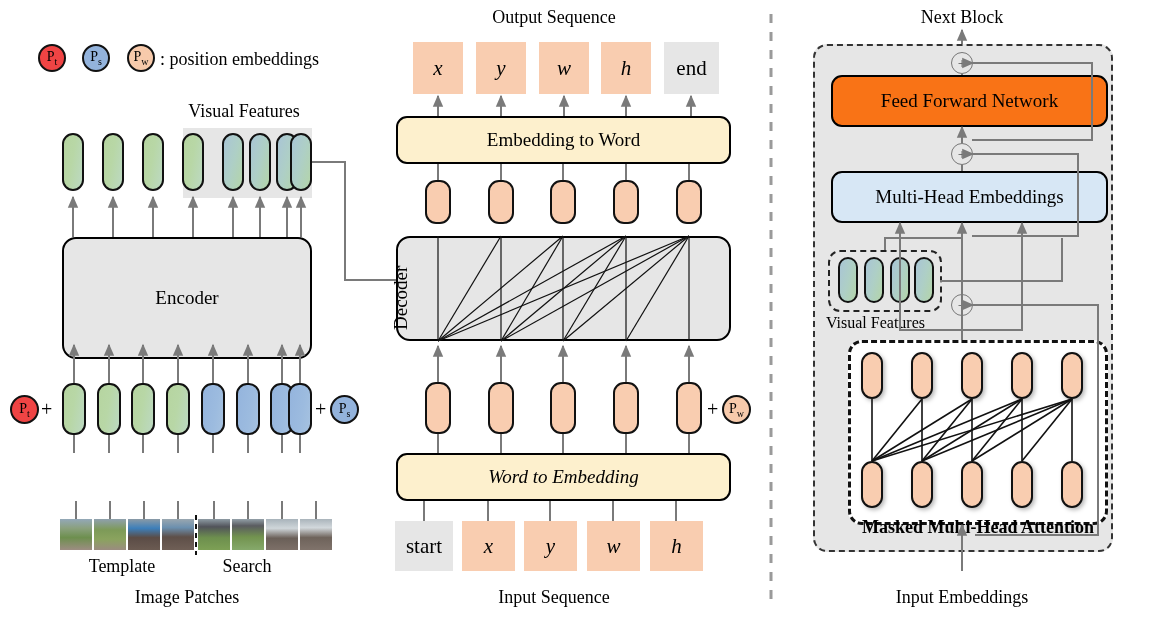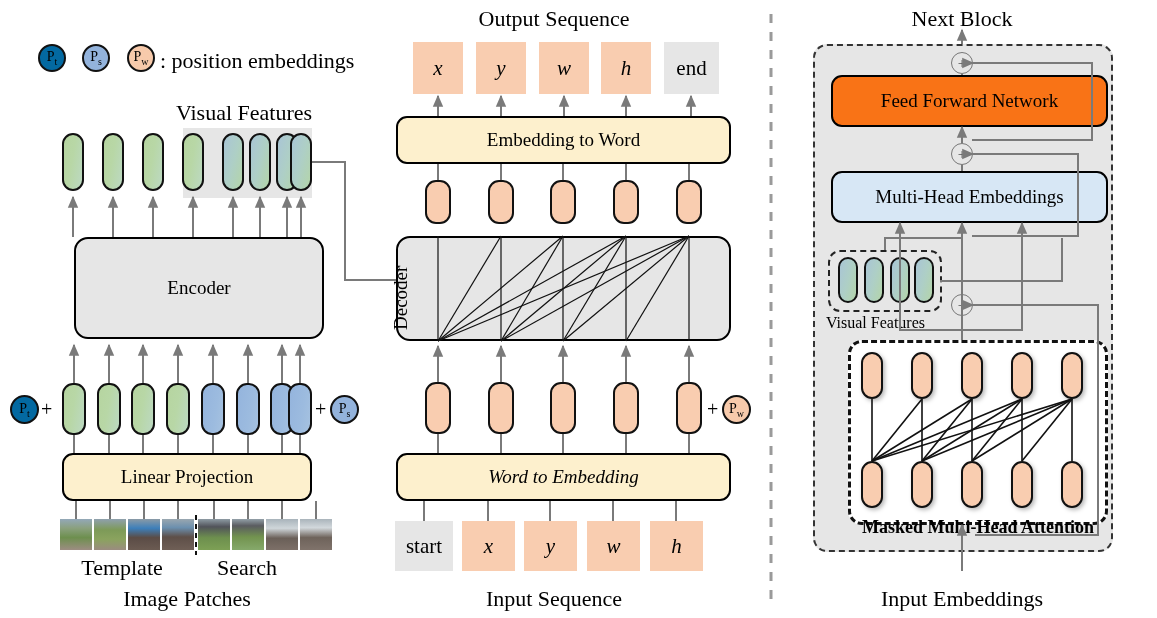--- a/index.html
+++ b/index.html
@@ -1,20 +1,20 @@
 <!DOCTYPE html>
 <html><head>
 <meta charset="utf-8">
 <style>
   html,body{margin:0;padding:0;background:#fff;}
   body{width:1157px;height:618px;overflow:hidden;
        font-family:"Liberation Serif","DejaVu Serif",serif;color:#000;}
   #root{position:relative;width:1157px;height:618px;}
   .abs{position:absolute;}
-  .lbl{position:absolute;white-space:nowrap;font-size:22px;line-height:1;}
+  .lbl{position:absolute;white-space:nowrap;font-size:18px;line-height:1;}
   .lbl.c{transform:translateX(-50%);}
   .box{position:absolute;box-sizing:border-box;border:2.5px solid #000;
        display:flex;align-items:center;justify-content:center;
        font-size:19px;white-space:nowrap;}
   .encbox{background:#e6e6e6;border-radius:14px;}
   .yellow{background:#fdf0cd;border-radius:11px;}
   .green-b{background:#f97316;border-radius:11px;}
   .blue-b{background:#d7e7f5;border-radius:11px;}
   .tok{position:absolute;box-sizing:border-box;border:2px solid #111;
        border-radius:11px;}
@@ -22,21 +22,21 @@
   .tok-blue{background:linear-gradient(100deg,#94b4dd 0%,#9cbbdf 60%,#a6c2e0 100%);}
   .tok-vf{background:linear-gradient(105deg,#a9c5d6 0%,#aecfc6 50%,#b4d5a9 100%);}
   .tok-peach{background:#f9cdb0;}
   .sq{position:absolute;box-sizing:border-box;display:flex;
       align-items:center;justify-content:center;font-size:21px;}
   .sq-peach{background:#f9cdb0;}
   .sq-gray{background:#e6e6e6;}
   .circ{position:absolute;box-sizing:border-box;border:2px solid #111;
         border-radius:50%;display:flex;align-items:center;justify-content:center;
         font-size:14px;}
-  .c-green{background:#0369a1;justify-content:center;}
+  .c-green{background:#ef4444;justify-content:center;}
   .c-blue{background:#93b3dc;text-align:center;}
   .c-peach{background:#f7caab;}
   .shade{position:absolute;background:#e6e6e6;}
   .plus{position:absolute;font-size:20px;}
   .vlabel{position:absolute;font-size:19px;white-space:nowrap;
           transform-origin:0 0;}
   svg.ov{position:absolute;left:0;top:0;width:1157px;height:618px;
          pointer-events:none;}
   .pill-shadow{filter:drop-shadow(2px 2px 2px rgba(0,0,0,0.28));}
   .patch{position:absolute;box-sizing:border-box;}
@@ -65,41 +65,40 @@
 
   <div class="tok tok-green" style="left:62px;top:133px;width:22px;height:58px;"></div>
   <div class="tok tok-green" style="left:102px;top:133px;width:22px;height:58px;"></div>
   <div class="tok tok-green" style="left:142px;top:133px;width:22px;height:58px;"></div>
   <div class="tok tok-green" style="left:182px;top:133px;width:22px;height:58px;"></div>
   <div class="tok tok-vf" style="left:222px;top:133px;width:22px;height:58px;"></div>
   <div class="tok tok-vf" style="left:249px;top:133px;width:22px;height:58px;"></div>
   <div class="tok tok-vf" style="left:276px;top:133px;width:22px;height:58px;"></div>
   <div class="tok tok-vf" style="left:290px;top:133px;width:22px;height:58px;"></div>
 
-  <div class="box encbox" style="left:62px;top:237px;width:250px;height:102px;margin-left:12px;">Encoder</div>
+  <div class="box encbox" style="left:62px;top:237px;width:250px;height:122px;">Encoder</div>
 
   <div class="tok tok-green" style="left:62px;top:383px;width:24px;height:52px;"></div>
   <div class="tok tok-green" style="left:97px;top:383px;width:24px;height:52px;"></div>
   <div class="tok tok-green" style="left:131px;top:383px;width:24px;height:52px;"></div>
   <div class="tok tok-green" style="left:166px;top:383px;width:24px;height:52px;"></div>
   <div class="tok tok-blue" style="left:201px;top:383px;width:24px;height:52px;"></div>
   <div class="tok tok-blue" style="left:236px;top:383px;width:24px;height:52px;"></div>
   <div class="tok tok-blue" style="left:270px;top:383px;width:24px;height:52px;"></div>
   <div class="tok tok-blue" style="left:288px;top:383px;width:24px;height:52px;"></div>
 
   <div class="circ c-green" style="left:10px;top:395px;width:29px;height:29px;">
     <span>P<span class="sub">t</span></span>
   </div>
   <div class="plus" style="left:41px;top:398px;">+</div>
   <div class="plus" style="left:315px;top:398px;">+</div>
   <div class="circ c-blue" style="left:330px;top:395px;width:29px;height:29px;">
     <span>P<span class="sub">s</span></span>
   </div>
 
-  <div class="box yellow" style="left:62px;top:453px;width:250px;height:48px;">Linear Projection</div>
 
   <div class="patch" style="left:60px;top:519px;width:32px;height:31px;background:linear-gradient(180deg,#93a8b8 0%,#8aa07d 30%,#6d8f4e 60%,#9d8d82 100%);"></div>
   <div class="patch" style="left:94px;top:519px;width:32px;height:31px;background:linear-gradient(180deg,#8fa0ad 0%,#7d9a58 35%,#8aa35e 65%,#9b8c80 100%);"></div>
   <div class="patch" style="left:128px;top:519px;width:32px;height:31px;background:linear-gradient(180deg,#8a9aa6 0%,#3d7fba 30%,#5b4c46 60%,#6b5b52 100%);"></div>
   <div class="patch" style="left:162px;top:519px;width:32px;height:31px;background:linear-gradient(180deg,#9aa7b0 0%,#6b8fae 28%,#5e4f48 58%,#6f5f56 100%);"></div>
   <div class="patch" style="left:198px;top:519px;width:32px;height:31px;background:linear-gradient(180deg,#8e9ba4 0%,#51535a 25%,#6d8f4e 60%,#7da055 100%);"></div>
   <div class="patch" style="left:232px;top:519px;width:32px;height:31px;background:linear-gradient(180deg,#93a0a8 0%,#5a5c60 22%,#72934f 58%,#86a96b 100%);"></div>
   <div class="patch" style="left:266px;top:519px;width:32px;height:31px;background:linear-gradient(180deg,#a8b3ba 0%,#cfd6da 30%,#6a5f58 62%,#7d7068 100%);"></div>
   <div class="patch" style="left:300px;top:519px;width:32px;height:31px;background:linear-gradient(180deg,#aab4bb 0%,#d2d8dc 28%,#6e635b 60%,#80736b 100%);"></div>
 

